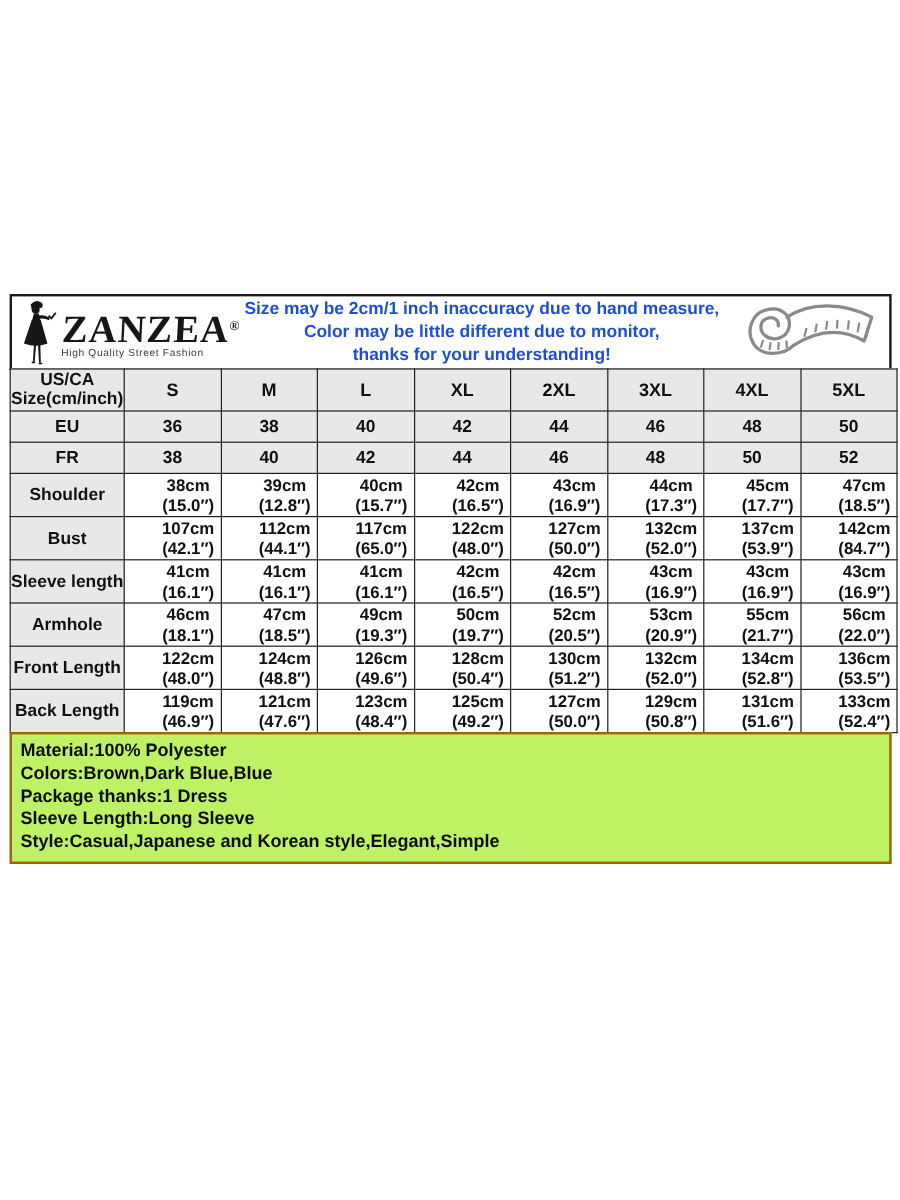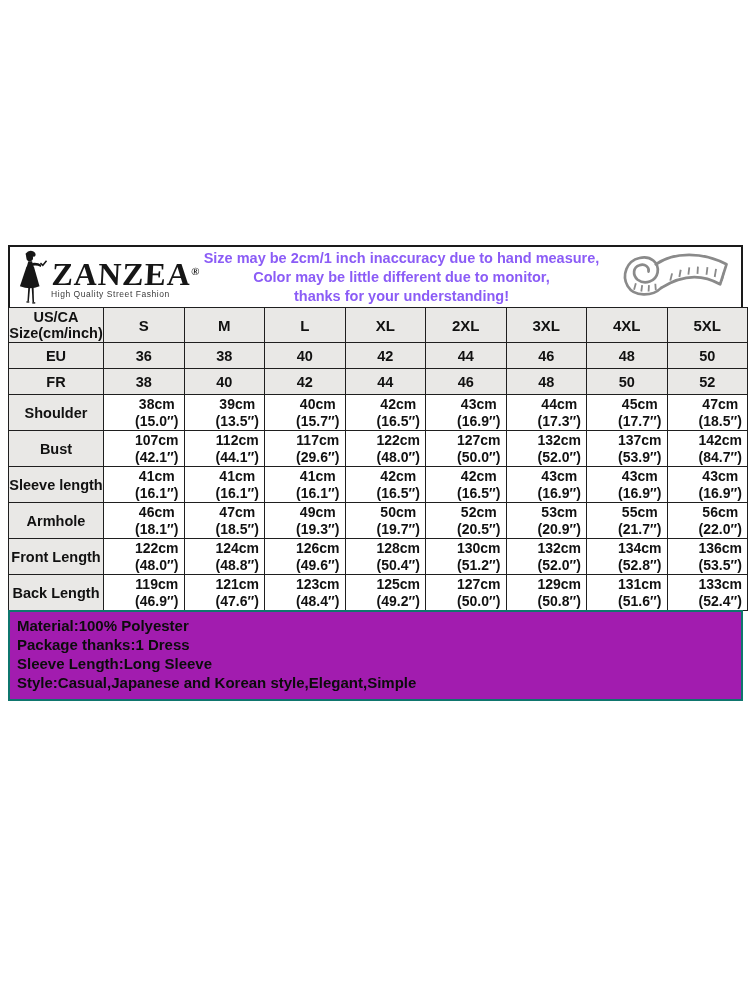--- a/index.html
+++ b/index.html
@@ -18,40 +18,40 @@
   .logo { display:flex; align-items:flex-end; width:178px; flex:0 0 auto; }
   .figure-svg { height:56px; width:34px; flex:0 0 auto; }
   .logo-text { margin-left:1px; padding-bottom:6px; }
   .brand-line {
     font-family:"Liberation Serif", serif; font-weight:bold;
     font-size:32px; line-height:28px; letter-spacing:1px; color:#161616;
     transform:skewX(-3deg); transform-origin:left bottom; white-space:nowrap;
   }
   .brand-line sup { font-size:11px; vertical-align:10px; letter-spacing:0; }
   .tagline { font-size:8.5px; letter-spacing:0.55px; color:#3a3a3a; margin-top:1px; white-space:nowrap; }
-  .disclaimer { flex:1 1 auto; text-align:center; font-weight:bold; font-size:14.5px; line-height:19px; color:#8b5cf6; }
+  .disclaimer { flex:1 1 auto; text-align:center; font-weight:bold; font-size:14.5px; line-height:19px; color:#1d4ed8; }
   .tape-wrap { flex:0 0 auto; width:128px; display:flex; justify-content:center; align-items:center; }
 
   
   table.size-table { border-collapse:collapse; width:740px; table-layout:fixed; margin-top:-2px; background:#fff; }
   .size-table col.label-col { width:95px; }
   .size-table th, .size-table td {
     border:1.5px solid #1f1f1f; text-align:center; vertical-align:middle; padding:0;
   }
   .gray { background:#e9e8e6; }
   .size-table thead th { height:34px; font-size:15px; font-weight:bold; }
   .size-table thead th.corner { font-size:14.5px; line-height:16px; }
   .region-row th, .region-row td { height:25px; font-size:14.5px; font-weight:bold; }
   .measure-row th { font-size:14.5px; font-weight:bold; }
   .measure-row td { height:35px; font-size:14px; font-weight:600; line-height:17px; background:#fff;padding-left:26px; }
 
   
   .details-box {
-    box-sizing:border-box; border:2px solid #0f766e; margin-top:-1.5px;
-    background:#a21caf; padding:4px 8px 7px 7px;
+    box-sizing:border-box; border:2px solid #a16207; margin-top:-1.5px;
+    background:#bef264; padding:4px 8px 7px 7px;
   }
   .detail-line { font-size:15px; font-weight:600; line-height:19px; color:#0c0c0c; white-space:nowrap; }
 </style>
 </head>
 <body>
 
 <div class="sheet">
   <div class="content">
 
     <div class="header-box">
@@ -171,21 +171,21 @@
         </tbody>
       <tbody id="measure-rows">
           <tr class="measure-row">
             <th class="gray">Shoulder</th>
             <td>
               <div class="cm">38cm</div>
               <div class="inch">(15.0″)</div>
             </td>
             <td>
               <div class="cm">39cm</div>
-              <div class="inch">(13.5″)</div>
+              <div class="inch">(12.8″)</div>
             </td>
             <td>
               <div class="cm">40cm</div>
               <div class="inch">(15.7″)</div>
             </td>
             <td>
               <div class="cm">42cm</div>
               <div class="inch">(16.5″)</div>
             </td>
             <td>
@@ -210,21 +210,21 @@
             <td>
               <div class="cm">107cm</div>
               <div class="inch">(42.1″)</div>
             </td>
             <td>
               <div class="cm">112cm</div>
               <div class="inch">(44.1″)</div>
             </td>
             <td>
               <div class="cm">117cm</div>
-              <div class="inch">(29.6″)</div>
+              <div class="inch">(65.0″)</div>
             </td>
             <td>
               <div class="cm">122cm</div>
               <div class="inch">(48.0″)</div>
             </td>
             <td>
               <div class="cm">127cm</div>
               <div class="inch">(50.0″)</div>
             </td>
             <td>
@@ -378,19 +378,20 @@
             <td>
               <div class="cm">133cm</div>
               <div class="inch">(52.4″)</div>
             </td>
           </tr>
         </tbody>
     </table>
 
     <div class="details-box" id="details-box">
         <div class="detail-line">Material:100% Polyester</div>
+        <div class="detail-line">Colors:Brown,Dark Blue,Blue</div>
         <div class="detail-line">Package thanks:1 Dress</div>
         <div class="detail-line">Sleeve Length:Long Sleeve</div>
         <div class="detail-line">Style:Casual,Japanese and Korean style,Elegant,Simple</div>
       </div>
 
   </div>
 </div>
 
 </body></html>

